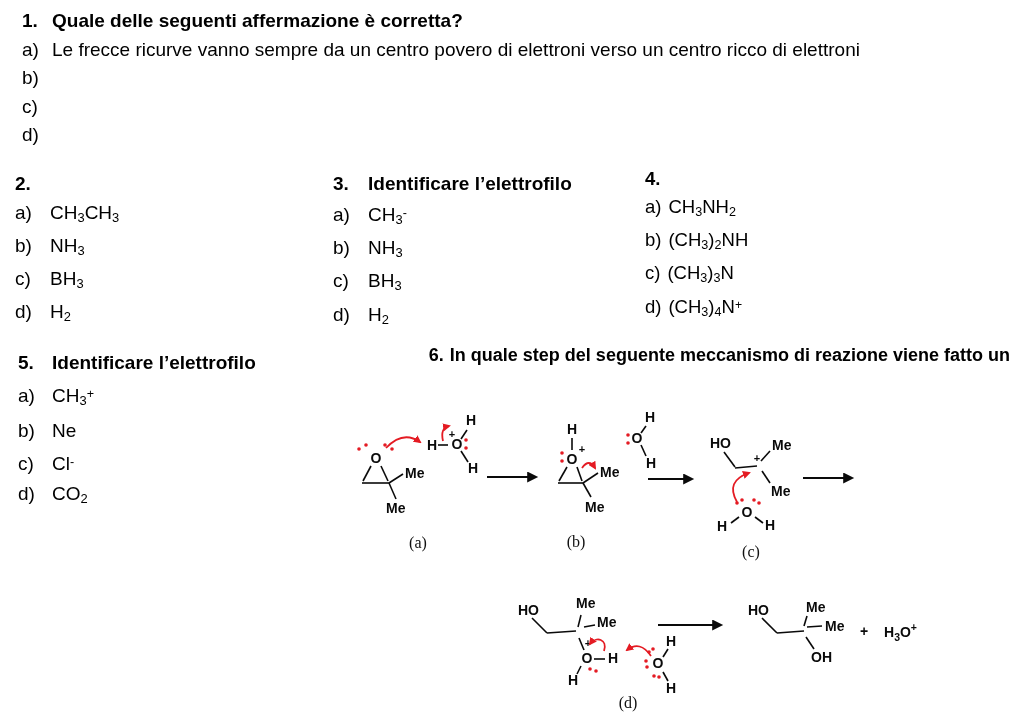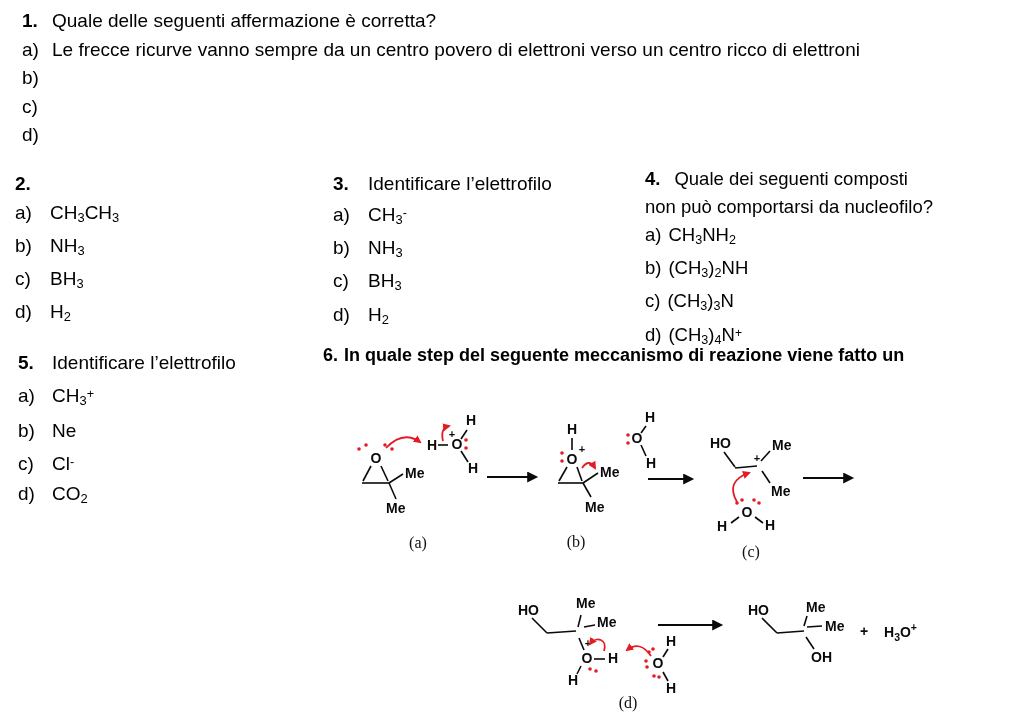--- a/index.html
+++ b/index.html
@@ -1,38 +1,38 @@
 <!DOCTYPE html>
 <html><head>
 <meta charset="utf-8">
 <style>
   html,body{margin:0;padding:0;background:#ffffff;}
   .page{position:relative;width:1010px;height:720px;background:#ffffff;overflow:hidden;
         font-family:"Liberation Sans",sans-serif;color:#000;}
   .qblock{position:absolute;}
   .row{display:flex;align-items:baseline;}
   .num{font-weight:bold;flex:none;}
-  .qtitle{font-weight:normal;}
+  .qtitle{font-weight:bold;}
   .lbl{flex:none;}
   
   #q1{left:22px;top:7px;width:986px;font-size:19px;line-height:28.5px;white-space:nowrap;}
   #q1 .num,#q1 .lbl{width:30px;}
   
   #q2{left:15px;top:170px;font-size:19px;line-height:28.5px;}
   #q3{left:333px;top:170px;font-size:19px;line-height:28.5px;}
   #q2 .num,#q2 .lbl,#q3 .num,#q3 .lbl{width:35px;}
   
   #q4{left:645px;top:165px;width:362px;font-size:18.5px;line-height:28px;white-space:nowrap;}
   #q4 .num{margin-right:14px;}
   #q4 .lbl{margin-right:7px;}
   
   #q5{left:18px;top:348px;font-size:19px;line-height:30.5px;}
   #q5 .num,#q5 .lbl{width:34px;}
   
-  #q6{left:323px;top:342px;width:687px;font-size:18px;line-height:27.5px;font-weight:bold;white-space:nowrap;}
+  #q6{left:323px;top:342px;width:687px;font-size:18px;line-height:27.5px;font-weight:bold;white-space:nowrap;text-align:right;}
   #q6 .num{margin-right:6px;}
   .formula sub{font-size:0.68em;vertical-align:-0.22em;}
   .formula sup{font-size:0.66em;vertical-align:0.34em;}
   
   #mech{position:absolute;left:0;top:0;width:1010px;height:720px;}
   .at{font-family:"Liberation Sans",sans-serif;font-weight:bold;font-size:14px;fill:#0a0a0a;}
   .ch{font-family:"Liberation Sans",sans-serif;font-weight:bold;font-size:11px;fill:#0a0a0a;}
   .st{font-family:"Liberation Serif",serif;font-size:16px;fill:#111;}
   .bd{stroke:#0a0a0a;stroke-width:1.6;fill:none;}
   .ra{stroke:#e41b23;stroke-width:1.8;fill:none;}
@@ -105,23 +105,21 @@
     </div>
     <div class="row">
       <span class="lbl">d)</span>
       <span class="formula"><span>H</span><sub>2</sub></span>
     </div>
   </div>
 
   <div class="qblock" id="q4">
     <div class="row">
       <span class="num">4.</span>
-      <span class="qtitle">Quale dei seguenti composti</span>
-    </div>
-    <div class="qtitle">non può comportarsi da nucleofilo?</div>
+    </div>
     <div class="row">
       <span class="lbl">a)</span>
       <span class="formula"><span>CH</span><sub>3</sub><span>NH</span><sub>2</sub></span>
     </div>
     <div class="row">
       <span class="lbl">b)</span>
       <span class="formula"><span>(CH</span><sub>3</sub><span>)</span><sub>2</sub><span>NH</span></span>
     </div>
     <div class="row">
       <span class="lbl">c)</span>

